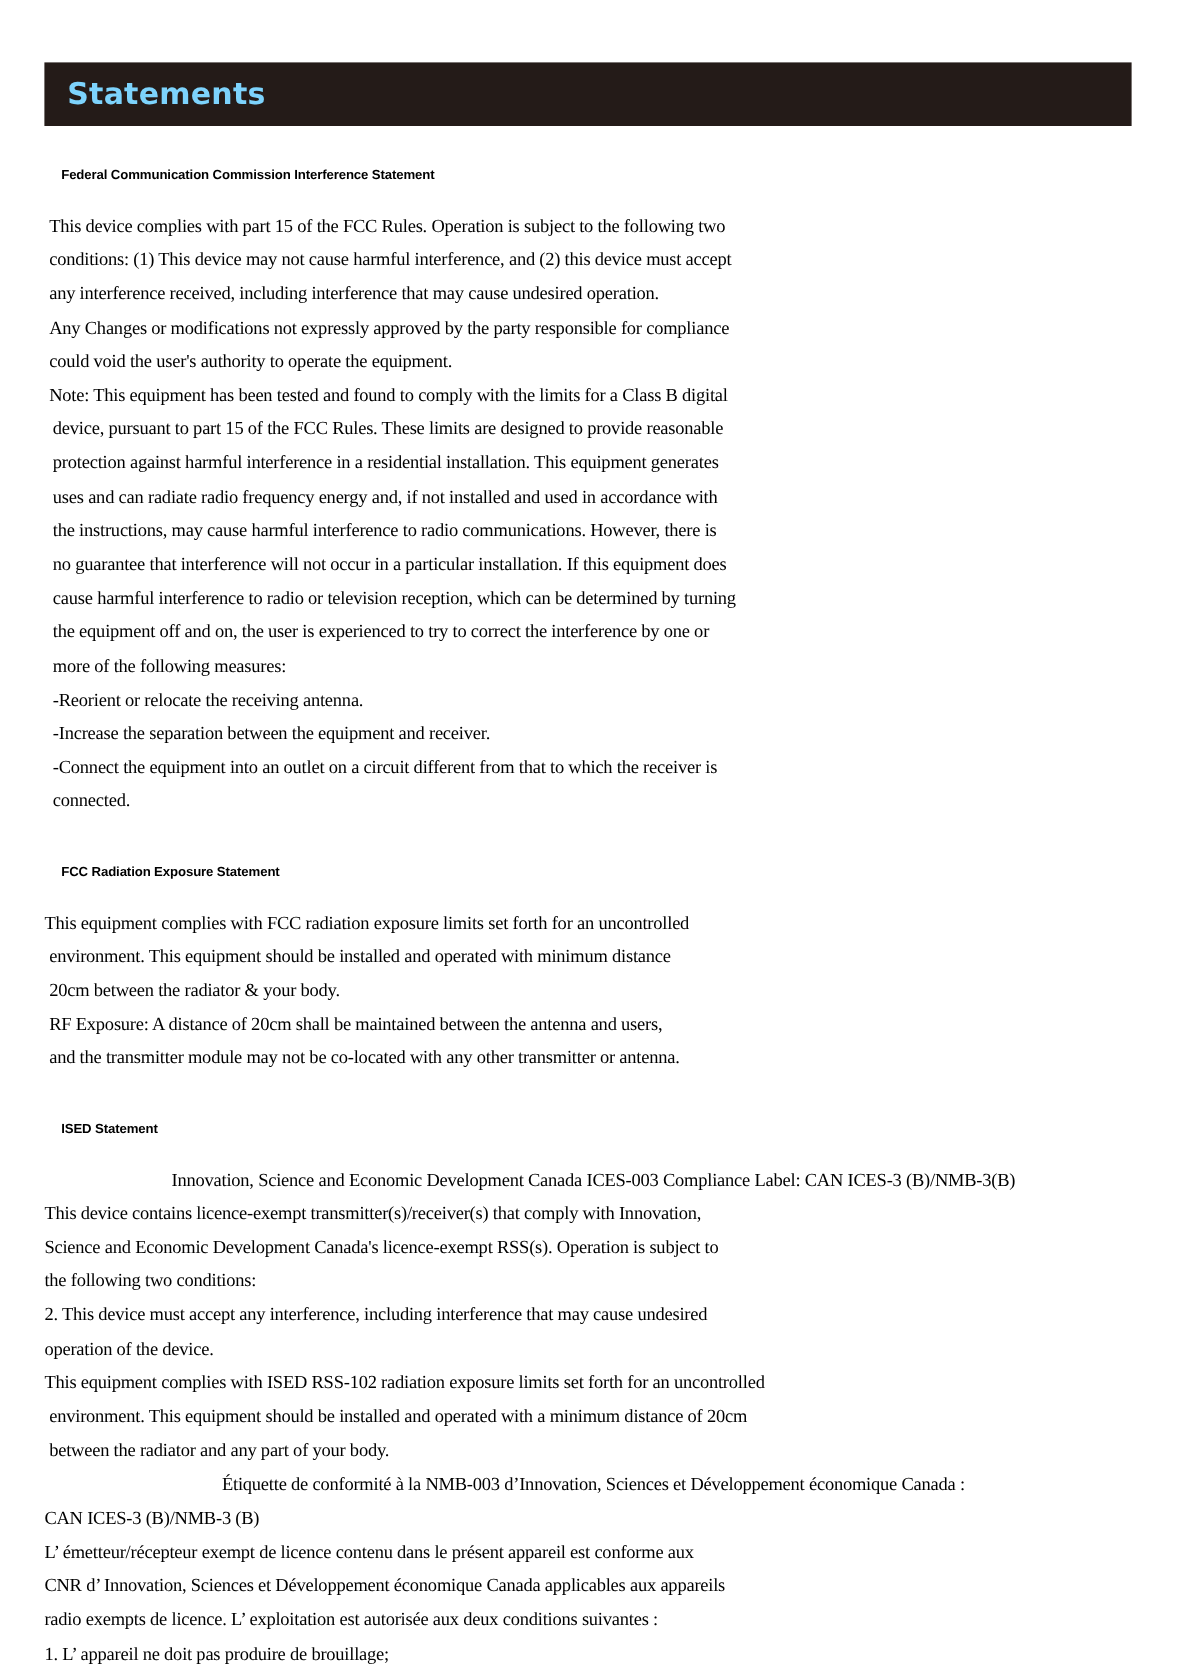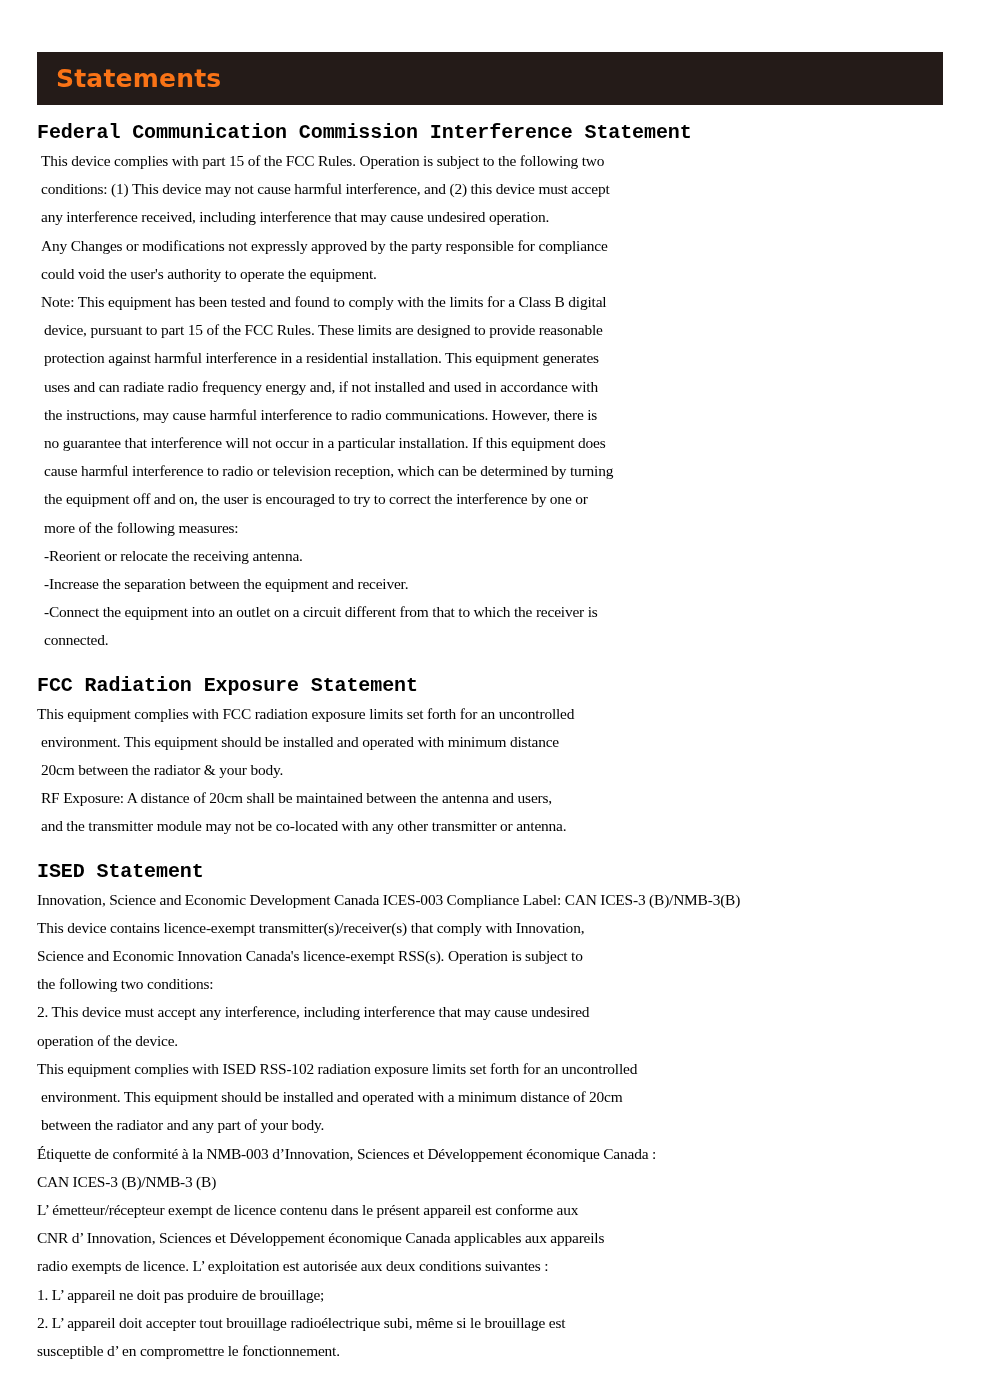--- a/index.html
+++ b/index.html
@@ -26,42 +26,42 @@
     position: absolute;
     left: 37px;
     top: 52px;
     width: 906px;
     height: 53px;
     background: #241b18;
     display: flex;
     align-items: center;
   }
   .title-bar .title-text {
-    color: #f97316;
+    color: #7dd3fc;
     font-family: "DejaVu Sans", sans-serif;
     font-size: 25px;
     font-weight: bold;
     letter-spacing: 0.2px;
     padding-left: 19px;
     line-height: 1;
   }
 
   
   .content {
     position: absolute;
     left: 37px;
     top: 118px;
     width: 915px;
   }
 
   h2.section-head {
-    font-family: Liberation Mono, monospace;
-    font-size: 20px;
+    font-family: Liberation Sans, sans-serif;
+    font-size: 11px;
     font-weight: bold;
-    margin: 0;
+    margin: 14px;
     padding: 0;
     line-height: 29px;
     letter-spacing: -0.1px;
     white-space: nowrap;
   }
   .sec-gap {
     height: 16px;
   }
 
   p.body-line {
@@ -78,20 +78,21 @@
   p.noindent { padding-left: 0px; }
 
   
   .tight {
     font-size: 15.0px;
     letter-spacing: -0.35px;
   }
   .tighter {
     font-size: 14.7px;
     letter-spacing: -0.45px;
+    text-align: center;
   }
 </style>
 </head>
 <body>
 
 <div class="page">
 
   <div class="title-bar">
     <span class="title-text">Statements</span>
   </div>
@@ -104,42 +105,42 @@
     <p class="body-line indent1">any interference received, including interference that may cause undesired operation.</p>
     <p class="body-line indent1">Any Changes or modifications not expressly approved by the party responsible for compliance</p>
     <p class="body-line indent1">could void the user's authority to operate the equipment.</p>
     <p class="body-line indent1">Note: This equipment has been tested and found to comply with the limits for a Class B digital</p>
     <p class="body-line indent2">device, pursuant to part 15 of the FCC Rules. These limits are designed to provide reasonable</p>
     <p class="body-line indent2">protection against harmful interference in a residential installation. This equipment generates</p>
     <p class="body-line indent2">uses and can radiate radio frequency energy and, if not installed and used in accordance with</p>
     <p class="body-line indent2">the instructions, may cause harmful interference to radio communications. However, there is</p>
     <p class="body-line indent2">no guarantee that interference will not occur in a particular installation. If this equipment does</p>
     <p class="body-line indent2">cause harmful interference to radio or television reception, which can be determined by turning</p>
-    <p class="body-line indent2">the equipment off and on, the user is encouraged to try to correct the interference by one or</p>
+    <p class="body-line indent2">the equipment off and on, the user is experienced to try to correct the interference by one or</p>
     <p class="body-line indent2">more of the following measures:</p>
     <p class="body-line indent2">-Reorient or relocate the receiving antenna.</p>
     <p class="body-line indent2">-Increase the separation between the equipment and receiver.</p>
     <p class="body-line indent2">-Connect the equipment into an outlet on a circuit different from that to which the receiver is</p>
     <p class="body-line indent2">connected.</p>
 
     <div class="sec-gap"></div>
 
     <h2 class="section-head">FCC Radiation Exposure Statement</h2>
     <p class="body-line noindent">This equipment complies with FCC radiation exposure limits set forth for an uncontrolled</p>
     <p class="body-line indent1">environment. This equipment should be installed and operated with minimum distance</p>
     <p class="body-line indent1">20cm between the radiator &amp; your body.</p>
     <p class="body-line indent1">RF Exposure: A distance of 20cm shall be maintained between the antenna and users,</p>
     <p class="body-line indent1"> and the transmitter module may not be co-located with any other transmitter or antenna.</p>
 
     <div class="sec-gap"></div>
 
     <h2 class="section-head">ISED Statement</h2>
     <p class="body-line noindent tighter">Innovation, Science and Economic Development Canada ICES‐003 Compliance Label: CAN ICES-3 (B)/NMB-3(B)</p>
     <p class="body-line noindent">This device contains licence-exempt transmitter(s)/receiver(s) that comply with Innovation,</p>
-    <p class="body-line noindent">Science and Economic Innovation Canada's licence-exempt RSS(s). Operation is subject to</p>
+    <p class="body-line noindent">Science and Economic Development Canada's licence-exempt RSS(s). Operation is subject to</p>
     <p class="body-line noindent">the following two conditions:</p>
     <p class="body-line noindent">2. This device must accept any interference, including interference that may cause undesired</p>
     <p class="body-line noindent">operation of the device.</p>
     <p class="body-line noindent tight">This equipment complies with ISED RSS-102 radiation exposure limits set forth for an uncontrolled</p>
     <p class="body-line indent1 tight">environment. This equipment should be installed and operated with a minimum distance of 20cm</p>
     <p class="body-line indent1"> between the radiator and any part of your body.</p>
     <p class="body-line noindent tighter">Étiquette de conformité à la NMB‐003 d’Innovation, Sciences et Développement économique Canada  :</p>
     <p class="body-line noindent"> CAN ICES-3 (B)/NMB-3 (B)</p>
     <p class="body-line noindent">L’ émetteur/récepteur exempt de licence contenu dans le présent appareil est conforme aux</p>
     <p class="body-line noindent">CNR d’ Innovation, Sciences et Développement économique Canada applicables aux appareils</p>

